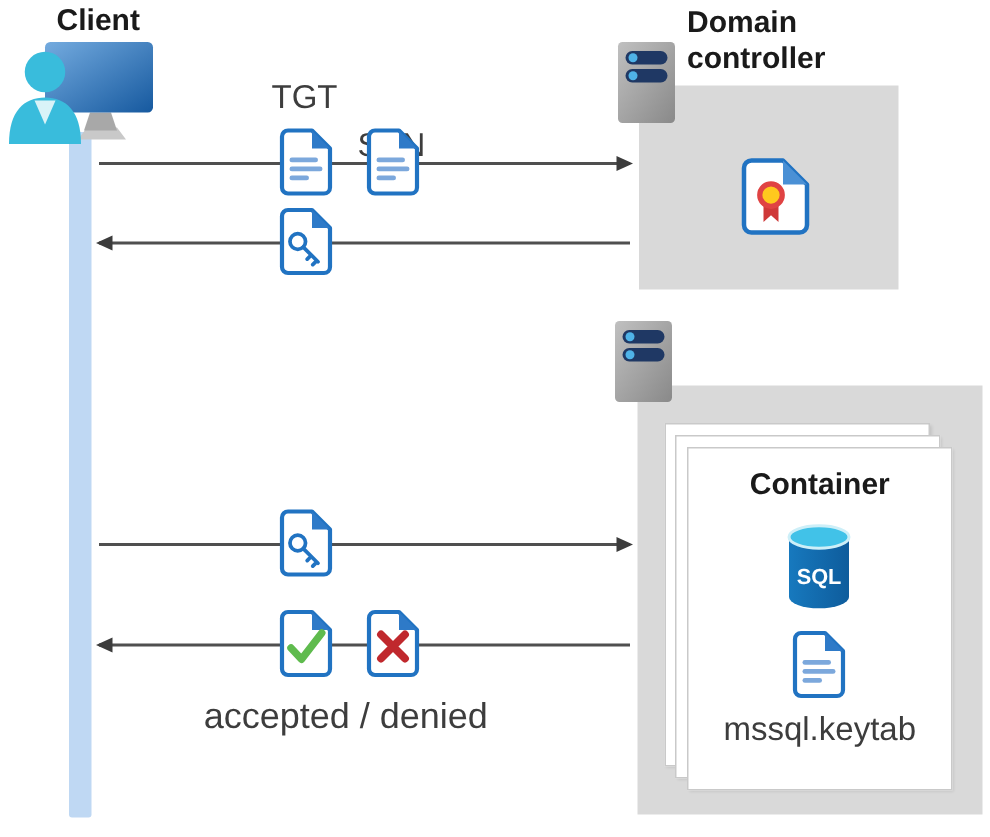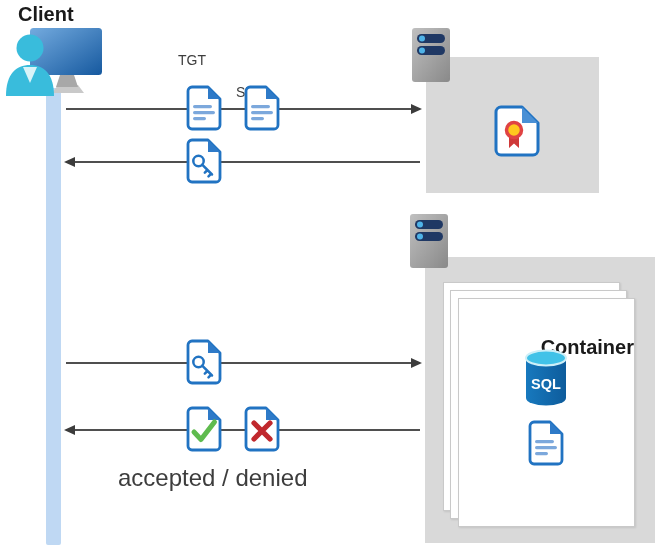--- a/index.html
+++ b/index.html
@@ -2,42 +2,42 @@
 <html><head>
 <meta charset="utf-8">
 <style>
   html,body{margin:0;padding:0;background:#fff;}
   .canvas{
     position:relative;width:660px;height:558px;background:#fff;overflow:hidden;
     font-family:"Liberation Sans",sans-serif;
   }
   .abs{position:absolute;}
   .lbl-bold{font-weight:700;color:#1a1a1a;font-size:20px;line-height:24px;}
-  .lbl-plain{font-weight:400;color:#3d3d3d;font-size:14px;}
-  .center{}
+  .lbl-plain{font-weight:400;color:#3d3d3d;font-size:22px;}
+  .center{text-align:center;}
 
   .gray-box{background:#d9d9d9;}
   .lifeline{background:#bfd8f3;border-radius:2px;}
 
   .card{
     position:absolute;width:175px;height:227px;background:#fff;
     border:1px solid #c9c9c9;box-shadow:1px 1px 2px rgba(0,0,0,0.10);
   }
 
   .arrow{position:absolute;height:2px;background:#4f4f4f;}
   .arrow.to-right::after{
     content:'';position:absolute;right:-2px;top:-4px;width:0;height:0;
     border:5px solid transparent;border-right:none;border-left:11px solid #3c3c3c;
   }
   .arrow.to-left::before{
     content:'';position:absolute;left:-2px;top:-4px;width:0;height:0;
     border:5px solid transparent;border-left:none;border-right:11px solid #3c3c3c;
   }
 
-  .card-inner-label{position:absolute;left:0;width:100%;text-align:right;margin-top:24px;}
+  .card-inner-label{position:absolute;left:0;width:100%;text-align:center;}
 </style>
 </head>
 <body>
 
 <div class="canvas">
 
   <div class="abs lbl-bold center" style="left:18px;top:2px;width:95px;">Client</div>
 
   <div class="abs lifeline" style="left:46px;top:88px;width:15px;height:457px;"></div>
 
@@ -65,20 +65,21 @@
           <stop offset="1" stop-color="#898989"></stop>
       </linearGradient>
     </defs>
     <rect x="1" y="1" width="38" height="54" rx="3" fill="url(#gs1)"></rect>
     <rect x="6" y="7" width="28" height="9" rx="4.5" fill="#1f3864"></rect>
     <circle cx="11" cy="11.5" r="3" fill="#4fb3e8"></circle>
     <rect x="6" y="19" width="28" height="9" rx="4.5" fill="#1f3864"></rect>
     <circle cx="11" cy="23.5" r="3" fill="#4fb3e8"></circle>
   </svg>
 
+  <div class="abs lbl-bold" style="left:458px;top:3px;width:150px;">Domain controller</div>
 
   <svg class="abs" style="left:492px;top:103px;" width="50" height="56" viewBox="0 0 50 56">
     <path d="M 4,9 a 5,5 0 0 1 5,-5 H 30 L 46,20 V 47 a 5,5 0 0 1 -5,5 H 9 a 5,5 0 0 1 -5,-5 Z" fill="#ffffff" stroke="#2173c2" stroke-width="3" stroke-linejoin="round"></path>
     <path d="M 30,4 L 46,20 L 30,20 Z" fill="#4a90d5"></path>
     <path d="M 17,32 h 10 v 13 l -5,-4.5 l -5,4.5 Z" fill="#cf3939"></path>
     <circle cx="22" cy="27" r="7.5" fill="#ffc81e" stroke="#e04343" stroke-width="3.5"></circle>
   </svg>
 
   <div class="abs gray-box" style="left:425px;top:257px;width:230px;height:286px;"></div>
 
@@ -116,20 +117,21 @@
     </svg>
 
     <svg class="abs" style="left:68px;top:120px;" width="38" height="48" viewBox="0 0 38 48">
       <path d="M 3,7 a 4,4 0 0 1 4,-4 H 23 L 35,15 V 41 a 4,4 0 0 1 -4,4 H 7 a 4,4 0 0 1 -4,-4 Z" fill="#ffffff" stroke="#2173c2" stroke-width="2.8" stroke-linejoin="round"></path>
       <path d="M 23,3 L 35,15 L 23,15 Z" fill="#2e7ac8"></path>
       <rect x="8" y="21" width="19" height="3.2" rx="1.6" fill="#7ca8dc"></rect>
       <rect x="8" y="27" width="22" height="3.2" rx="1.6" fill="#7ca8dc"></rect>
       <rect x="8" y="33" width="13" height="3.2" rx="1.6" fill="#7ca8dc"></rect>
     </svg>
 
+    <div class="card-inner-label lbl-plain" style="top:174px;">mssql.keytab</div>
   </div>
 
   <div class="arrow to-right" style="left:66px;top:108px;width:354px;"></div>
   <div class="arrow to-left" style="left:66px;top:161px;width:354px;"></div>
   <div class="arrow to-right" style="left:66px;top:362px;width:354px;"></div>
   <div class="arrow to-left" style="left:66px;top:429px;width:354px;"></div>
 
   <div class="abs lbl-plain center" style="left:178px;top:52px;width:50px;">TGT</div>
   <div class="abs lbl-plain center" style="left:236px;top:52px;width:50px;margin-top:32px;">SPN</div>
   <div class="abs lbl-plain center" style="left:118px;top:464px;width:225px;font-size:24px;">accepted / denied</div>

